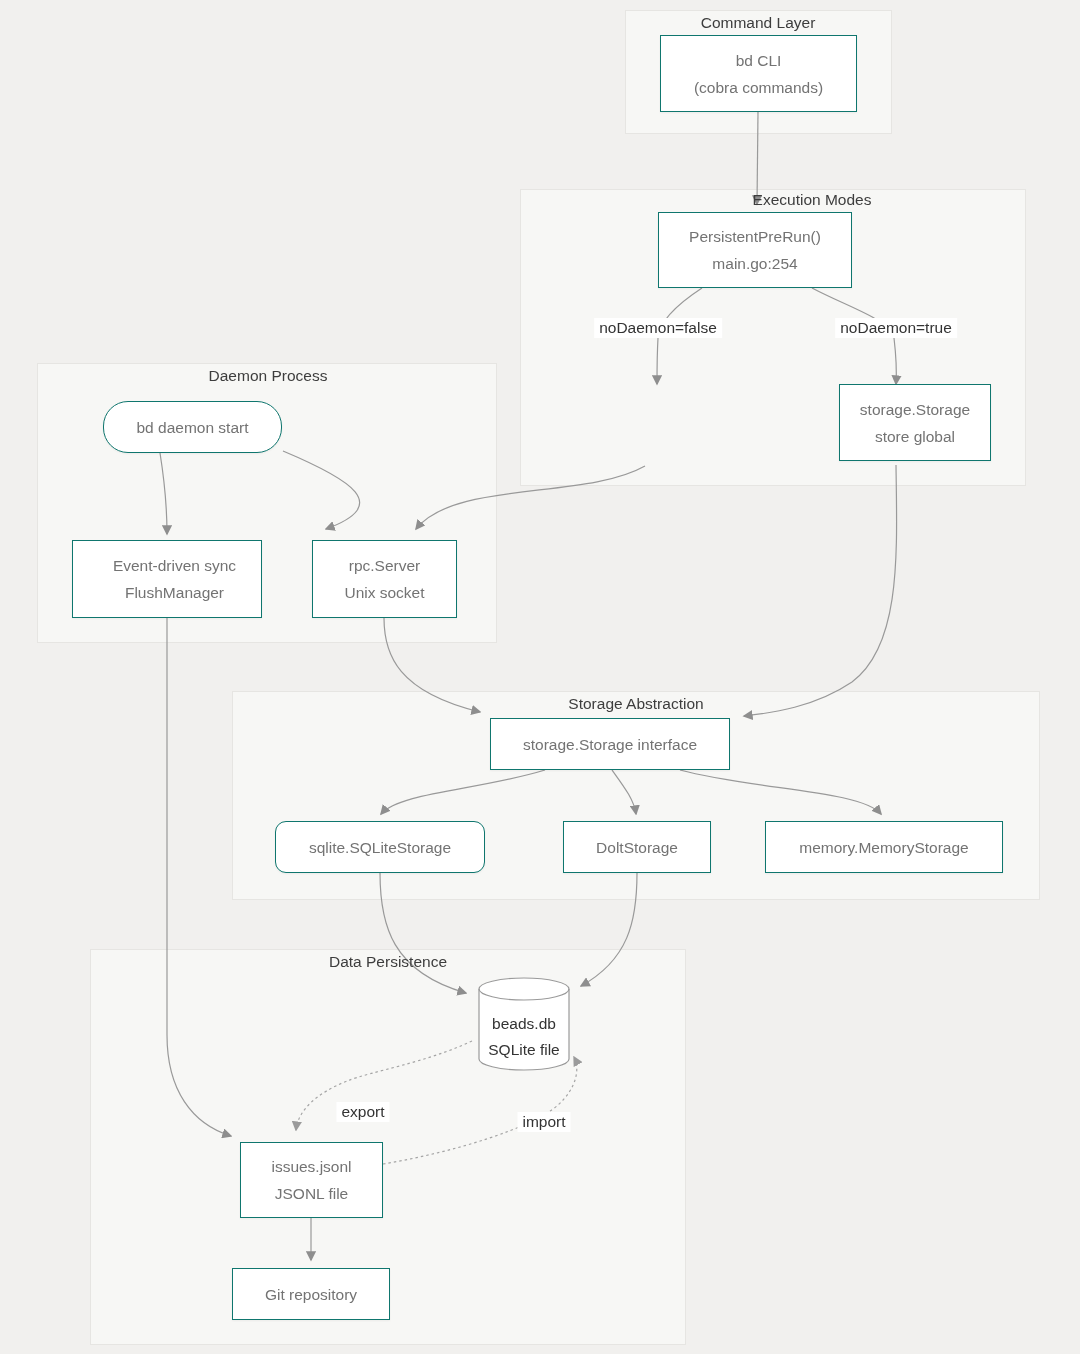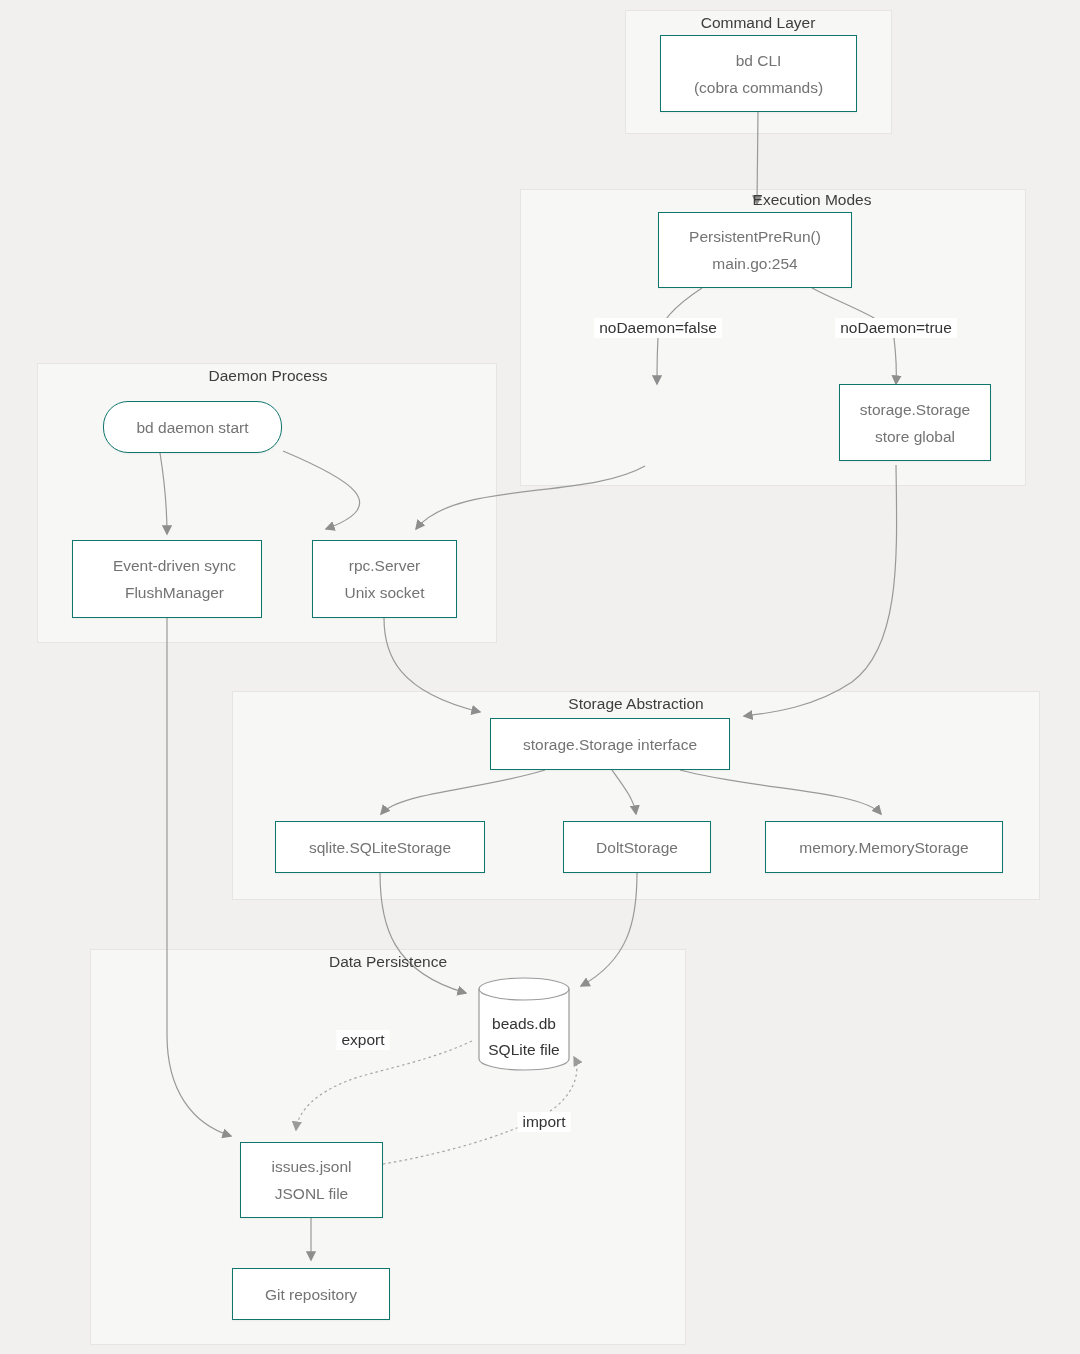--- a/index.html
+++ b/index.html
@@ -121,21 +121,21 @@
   </svg>
 
   <div class="cluster-title" style="left:758px; top:14px;text-align:right;">Command Layer</div>
   <div class="cluster-title" style="left:812px; top:191px;">Execution Modes</div>
   <div class="cluster-title" style="left:268px; top:367px;">Daemon Process</div>
   <div class="cluster-title" style="left:636px; top:695px;">Storage Abstraction</div>
   <div class="cluster-title" style="left:388px; top:953px;">Data Persistence</div>
 
   <div class="edge-label" style="left:658px; top:328px;">noDaemon=false</div>
   <div class="edge-label" style="left:896px; top:328px;">noDaemon=true</div>
-  <div class="edge-label" style="left:363px; top:1040px;">export</div>
+  <div class="edge-label" style="left:363px; top:1112px;">export</div>
   <div class="edge-label" style="left:544px; top:1122px;">import</div>
 
   <div class="node" style="left:660px; top:35px; width:197px; height:77px;">
     <span>bd CLI</span>
     <span>(cobra commands)</span>
   </div>
 
   <div class="node" style="left:658px; top:212px; width:194px; height:76px;">
     <span>PersistentPreRun()</span>
     <span>main.go:254</span>
@@ -158,21 +158,21 @@
 
   <div class="node" style="left:312px; top:540px; width:145px; height:78px;">
     <span>rpc.Server</span>
     <span>Unix socket</span>
   </div>
 
   <div class="node" style="left:490px; top:718px; width:240px; height:52px;">
     <span>storage.Storage interface</span>
   </div>
 
-  <div class="node" style="left:275px; top:821px; width:210px; height:52px;">
+  <div class="node" style="left:275px; top:821px; width:210px; height:52px;border-radius:11px;">
     <span>sqlite.SQLiteStorage</span>
   </div>
 
   <div class="node" style="left:563px; top:821px; width:148px; height:52px;">
     <span>DoltStorage</span>
   </div>
 
   <div class="node" style="left:765px; top:821px; width:238px; height:52px;">
     <span>memory.MemoryStorage</span>
   </div>

